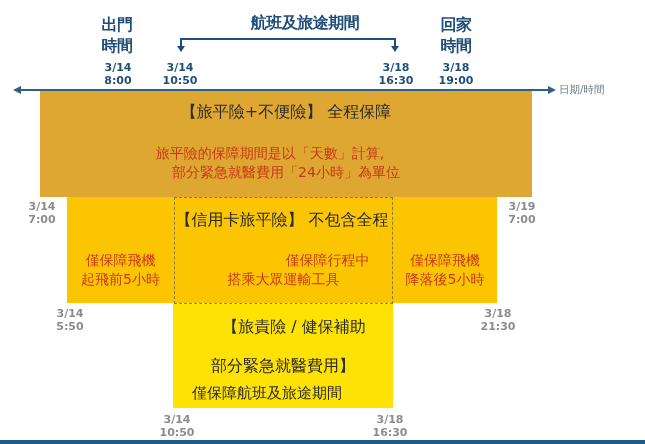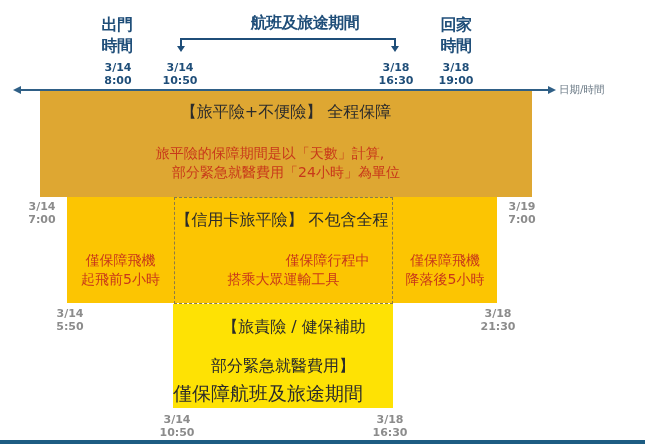--- a/index.html
+++ b/index.html
@@ -118,21 +118,21 @@
   <div>5:50</div>
 </div>
 <div class="abs gtick" style="left:476px; top:307px; width:44px;">
   <div>3/18</div>
   <div>21:30</div>
 </div>
 
 <div class="abs band-bright" style="left:173px; top:304px; width:220px; height:104px;"></div>
 <div class="abs title-dark" style="left:173px; top:317px; width:220px;padding-left:11px;">【旅責險 / 健保補助</div>
 <div class="abs title-dark" style="left:173px; top:340px; width:220px;margin-top:16px;">部分緊急就醫費用】</div>
-<div class="abs title-dark" style="left:173px; top:383px; width:188px; font-size:19px;">僅保障航班及旅途期間</div>
+<div class="abs title-dark" style="left:173px; top:383px; width:188px; font-size:15px;">僅保障航班及旅途期間</div>
 
 <div class="abs gtick" style="left:155px; top:413px; width:44px;">
   <div>3/14</div>
   <div>10:50</div>
 </div>
 <div class="abs gtick" style="left:368px; top:413px; width:44px;">
   <div>3/18</div>
   <div>16:30</div>
 </div>
 

